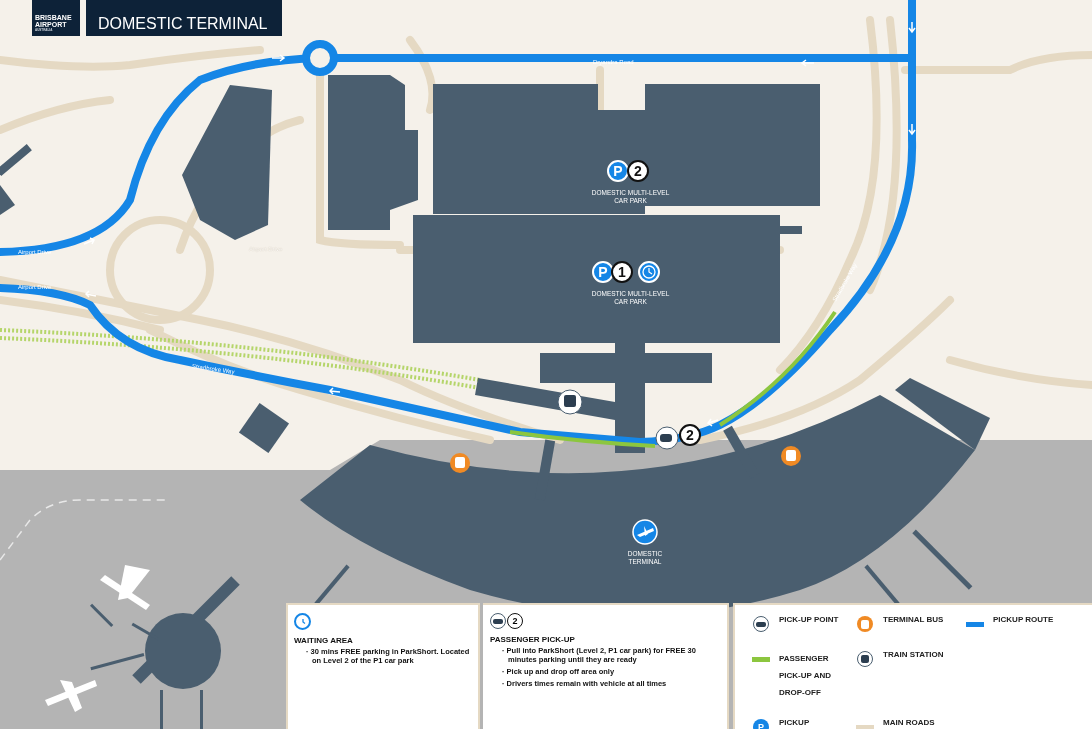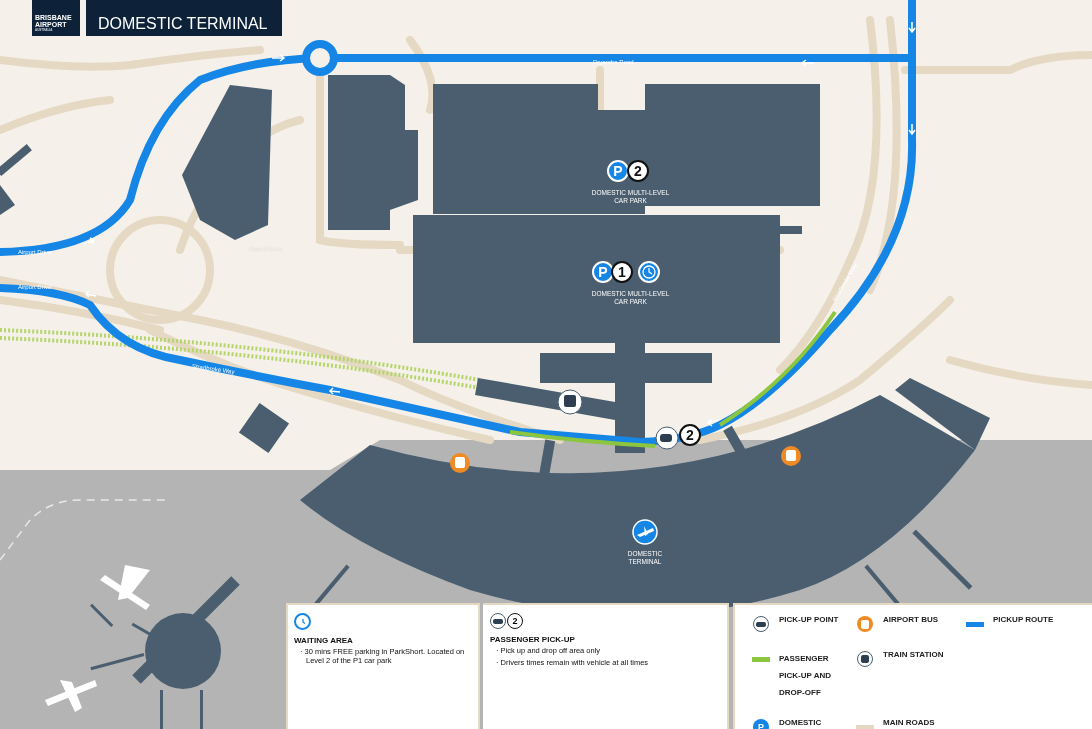--- a/index.html
+++ b/index.html
@@ -15,21 +15,21 @@
   .p-icon { width:22px; height:22px; background:#1586e6; color:#fff; border:2px solid #fff; font-size:14px; }
   .num-icon { width:22px; height:22px; background:#fff; color:#111; border:2px solid #111; font-size:14px; }
   .clock-icon { width:22px; height:22px; background:#1586e6; border:2px solid #fff; }
   .legend { position:absolute; top:603px; height:126px; background:#fff; border-top:2px solid #e5d9c3; box-sizing:border-box; }
   .lg1 { left:286px; width:194px; border-left:2px solid #e5d9c3; border-right:2px solid #e5d9c3; padding:8px 6px; }
   .lg2 { left:483px; width:246px; border-right:2px solid #e5d9c3; padding:8px 7px; }
   .lg3 { left:733px; width:359px; padding:10px 16px; border-left:2px solid #e5d9c3; }
   .lg-head { font-weight:bold; font-size:8px; color:#111; margin-top:6px; }
   .lg-text { font-size:7.5px; color:#111; line-height:9px; }
   .lg-text li { list-style:none; padding-left:6px; text-indent:-6px; margin-bottom:3px; }
-  .lg-text ul { margin:2px 0 0 6px; padding:0; }
+  .lg-text ul { margin:2px 0 0 12px; padding:0;font-weight:bold; }
   .key-grid { display:grid; grid-template-columns:104px 110px 120px; row-gap:17px; font-size:8px; font-weight:bold; color:#222; }
   .key { display:flex; align-items:flex-start; gap:8px; }
   .key .sym { width:20px; height:18px; display:flex; align-items:center; justify-content:center; flex:none; }
   .bar { width:18px; height:5px; }
   .ico-round { width:16px; height:16px; border-radius:50%; box-sizing:border-box; display:flex; align-items:center; justify-content:center; font-size:9px; }
 </style>
 </head>
 <body>
 
 <svg id="map" viewBox="0 0 1092 729" xmlns="http://www.w3.org/2000/svg">
@@ -208,20 +208,21 @@
     <div class="ico-round" style="border:1.5px solid #4a5e6f;background:#fff;">
       <svg width="10" height="8" viewBox="0 0 10 8">
           <rect x="0" y="2" width="10" height="5" rx="2" fill="#2c3e50"></rect>
         </svg>
     </div>
     <div class="ico-round" style="border:1.5px solid #111;background:#fff;font-weight:bold;">2</div>
   </div>
   <div class="lg-head">PASSENGER PICK-UP</div>
   <div class="lg-text">
       <ul>
+    <li>· Pull into ParkShort (Level 2, P1 car park) for FREE 30 minutes parking until they are ready</li>
     <li>· Pick up and drop off area only</li>
     <li>· Drivers times remain with vehicle at all times</li>
   </ul>
     </div>
 </div>
 
 <div class="legend lg3">
   <div class="key-grid">
     <div class="key">
       <span class="sym">
@@ -234,21 +235,21 @@
       <span>PICK-UP POINT</span>
     </div>
     <div class="key">
       <span class="sym">
           <span class="ico-round" style="background:#f08a24;">
             <svg width="8" height="9" viewBox="0 0 8 9">
               <rect x="0" y="0" width="8" height="9" rx="2" fill="#fff"></rect>
             </svg>
           </span>
         </span>
-      <span>AIRPORT BUS</span>
+      <span>TERMINAL BUS</span>
     </div>
     <div class="key">
       <span class="sym">
           <span class="bar" style="background:#1586e6;"></span>
         </span>
       <span>PICKUP ROUTE</span>
     </div>
 
     <div class="key">
       <span class="sym">
@@ -265,21 +266,21 @@
           </span>
         </span>
       <span>TRAIN STATION</span>
     </div>
 
     <div class="key"></div>
     <div class="key">
       <span class="sym">
           <span class="ico-round" style="background:#1586e6;color:#fff;font-weight:bold;">P</span>
         </span>
-      <span>DOMESTIC</span>
+      <span>PICKUP</span>
     </div>
     <div class="key">
       <span class="sym">
           <span class="bar" style="background:#e5d9c3;"></span>
         </span>
       <span>MAIN ROADS</span>
     </div>
   </div>
 </div>
 

